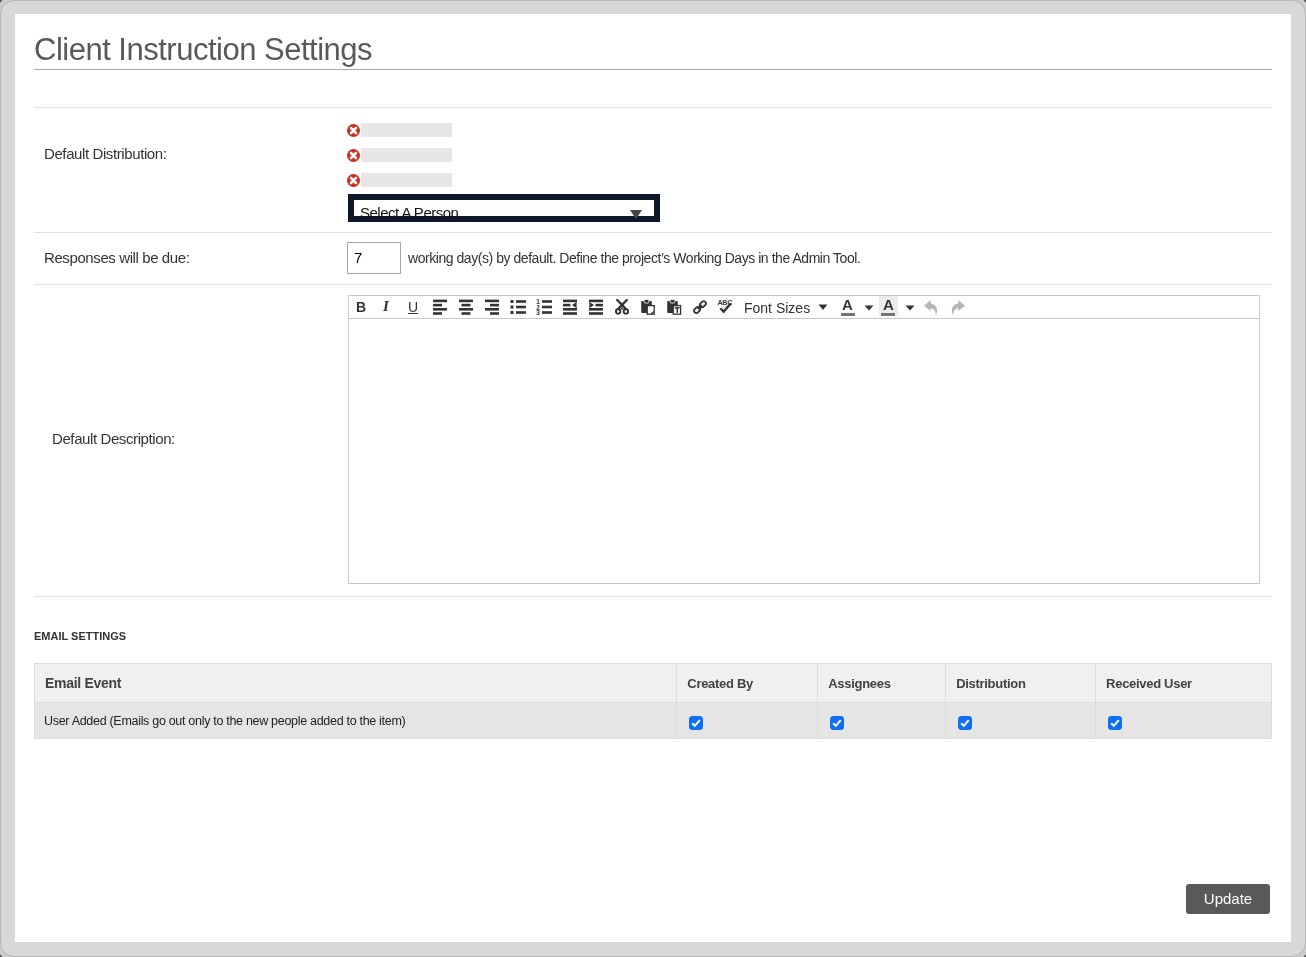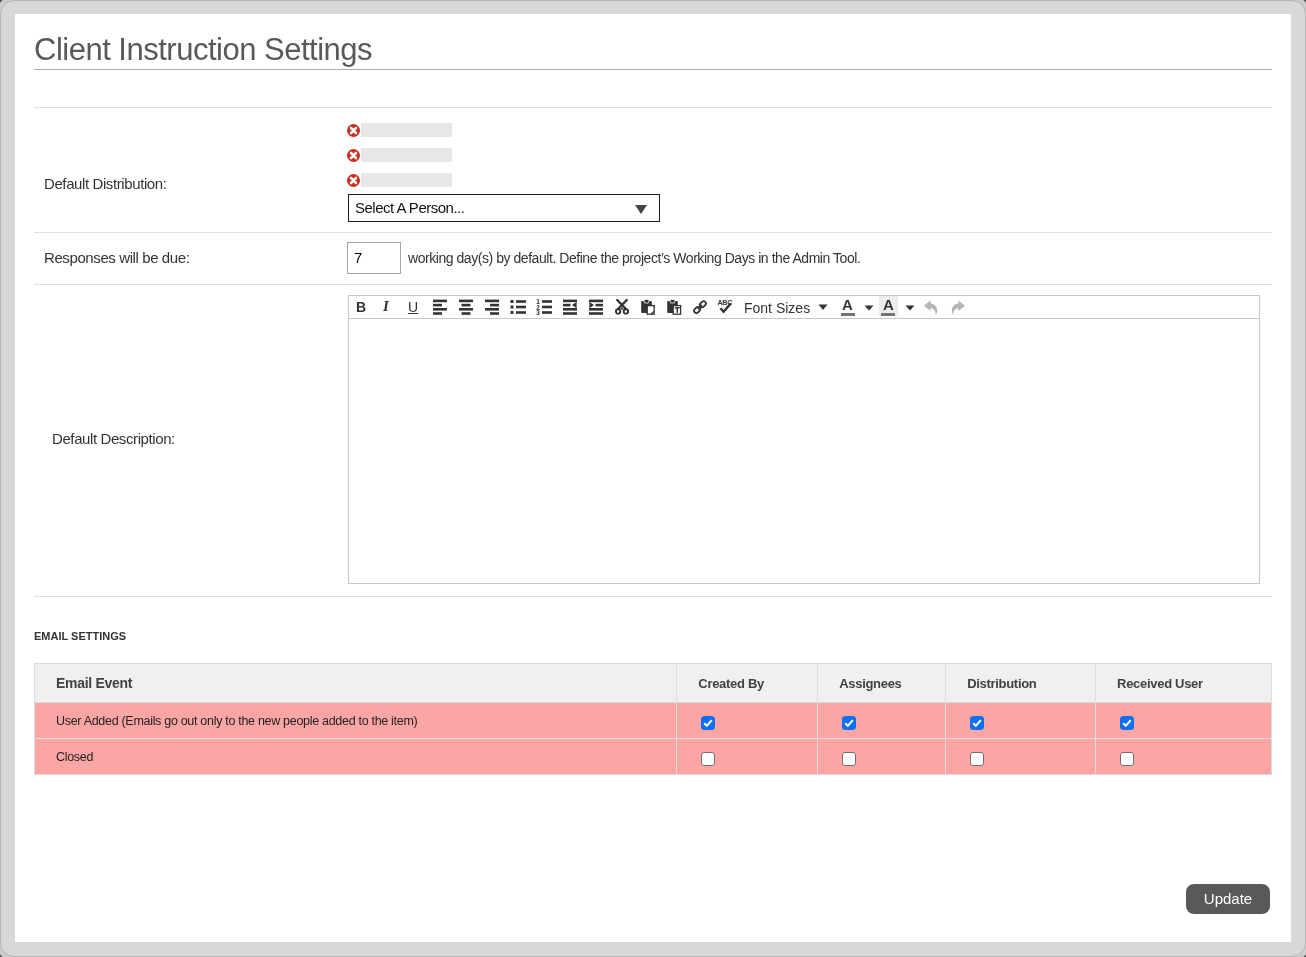--- a/index.html
+++ b/index.html
@@ -7,49 +7,49 @@
 body{background:#4a4a4a;font-family:"Liberation Sans",sans-serif;position:relative;}
 #frame{position:absolute;left:0;top:0;width:1306px;height:957px;background:#d8d8d8;border-radius:14px;border:1px solid #b7b7b7;box-shadow:0 0 0 4px #cccccc;}
 #white{position:absolute;left:15px;top:14px;width:1276px;height:928px;background:#fff;}
 .abs{position:absolute;}
 .lbl{position:absolute;font-size:15px;color:#333;line-height:16px;letter-spacing:-0.4px;}
 .hline{position:absolute;height:1px;background:#e0e0e0;left:34px;width:1238px;}
 #title{position:absolute;left:34px;top:32px;font-size:31px;color:#595959;letter-spacing:-0.5px;}
 #hr1{position:absolute;left:34px;top:69px;width:1238px;height:1px;background:#ababab;}
 .dbar{position:absolute;left:361px;width:91px;height:14px;background:#e7e7e7;}
 .xic{position:absolute;left:347px;width:13px;height:13px;}
-#sel{position:absolute;left:348px;top:194px;width:312px;height:28px;border:1px solid #0f172a;background:#fff;font-size:15px;color:#111;line-height:26px;padding-left:6px;letter-spacing:-0.5px;}
+#sel{position:absolute;left:348px;top:194px;width:312px;height:28px;border:6px solid #0f172a;background:#fff;font-size:15px;color:#111;line-height:26px;padding-left:6px;letter-spacing:-0.5px;}
 #sel .tri{position:absolute;right:12px;top:10px;width:0;height:0;border-left:6px solid transparent;border-right:6px solid transparent;border-top:9px solid #444;}
 #inp7{position:absolute;left:347px;top:242px;width:54px;height:32px;border:1px solid #a5a5a5;background:#fff;font-size:15px;color:#000;line-height:30px;padding-left:6px;}
 #editor{position:absolute;left:348px;top:295px;width:912px;height:289px;border:1px solid #c8c8c8;background:#fff;}
 #toolbar{position:absolute;left:0;top:0;width:100%;height:23px;border-bottom:1px solid #c8c8c8;background:#fff;}
 #emailhdr{position:absolute;left:34px;top:630px;font-size:11px;font-weight:bold;color:#333;letter-spacing:0px;}
 #tbl{position:absolute;left:34px;top:663px;width:1238px;border-collapse:collapse;}
 #tbl th,#tbl td{border:1px solid #dcdcdc;}
-#tbl th{background:#f0f0f0;height:39px;text-align:left;font-size:14px;color:#424242;padding-left:21px;font-weight:bold;letter-spacing:-0.3px;}
-#tbl td{height:36px;font-size:12.5px;color:#222;padding-left:21px;background:#fca5a5;letter-spacing:-0.3px;}
+#tbl th{background:#f0f0f0;height:39px;text-align:left;font-size:14px;color:#424242;padding-left:10px;font-weight:bold;letter-spacing:-0.3px;}
+#tbl td{height:36px;font-size:12.5px;color:#222;padding-left:9px;background:#e5e5e5;letter-spacing:-0.3px;}
 .cb{display:inline-block;width:14px;height:14px;border-radius:3.5px;background:#0d6ff2;position:relative;top:2px;left:3px;vertical-align:middle;}
 .cb svg{position:absolute;left:1px;top:1px;}
 .cbu{display:inline-block;width:14px;height:14px;border-radius:3px;background:#fff;border:1.5px solid #6f6f6f;position:relative;top:2px;left:3px;vertical-align:middle;}
-#updbtn{position:absolute;left:1186px;top:884px;width:84px;height:30px;background:#59595b;border-radius:8px;color:#fff;font-size:15px;text-align:center;line-height:30px;}
+#updbtn{position:absolute;left:1186px;top:884px;width:84px;height:30px;background:#59595b;border-radius:3px;color:#fff;font-size:15px;text-align:center;line-height:30px;}
 .tbtxt{position:absolute;color:#333;line-height:16px;}
 .tbsvg{position:absolute;width:16px;height:17px;}
 </style>
 </head>
 <body>
 <div id="frame"></div>
 <div id="white"></div>
 <div id="title">Client Instruction Settings</div>
 <div id="hr1"></div>
 <div class="hline" style="top:107px"></div>
 <div class="hline" style="top:232px"></div>
 <div class="hline" style="top:284px"></div>
 <div class="hline" style="top:596px"></div>
 
-<div class="lbl" style="left:44px;top:176px;">Default Distribution:</div>
+<div class="lbl" style="left:44px;top:146px;">Default Distribution:</div>
 <svg class="xic" style="top:124px" viewBox="0 0 13 13">
     <circle cx="6.5" cy="6.5" r="6.5" fill="#ce2a1e"></circle>
     <path d="M4 4 L9 9 M9 4 L4 9" stroke="#fff" stroke-width="2.6" stroke-linecap="round"></path>
   </svg>
 <svg class="xic" style="top:149px" viewBox="0 0 13 13">
     <circle cx="6.5" cy="6.5" r="6.5" fill="#ce2a1e"></circle>
     <path d="M4 4 L9 9 M9 4 L4 9" stroke="#fff" stroke-width="2.6" stroke-linecap="round"></path>
   </svg>
 <svg class="xic" style="top:174px" viewBox="0 0 13 13">
     <circle cx="6.5" cy="6.5" r="6.5" fill="#ce2a1e"></circle>
@@ -218,23 +218,16 @@
         <td><span class="cb"><svg width="12" height="12" viewBox="0 0 12 12">
               <path d="M2.2 6.2 L4.8 8.8 L9.8 3.2" stroke="#fff" stroke-width="2" fill="none"></path>
             </svg></span></td>
         <td><span class="cb"><svg width="12" height="12" viewBox="0 0 12 12">
               <path d="M2.2 6.2 L4.8 8.8 L9.8 3.2" stroke="#fff" stroke-width="2" fill="none"></path>
             </svg></span></td>
         <td><span class="cb"><svg width="12" height="12" viewBox="0 0 12 12">
               <path d="M2.2 6.2 L4.8 8.8 L9.8 3.2" stroke="#fff" stroke-width="2" fill="none"></path>
             </svg></span></td>
       </tr>
-<tr>
-        <td>Closed</td>
-        <td><span class="cbu"></span></td>
-        <td><span class="cbu"></span></td>
-        <td><span class="cbu"></span></td>
-        <td><span class="cbu"></span></td>
-      </tr>
 </tbody>
   </table>
 
 <div id="updbtn">Update</div>
 
 </body></html>

